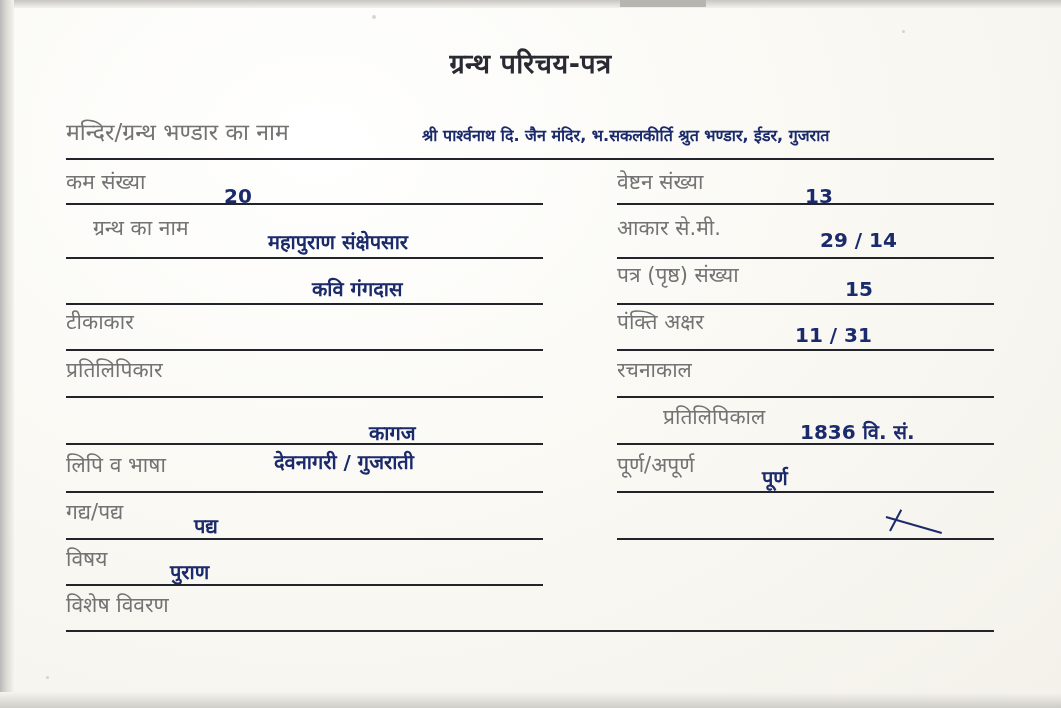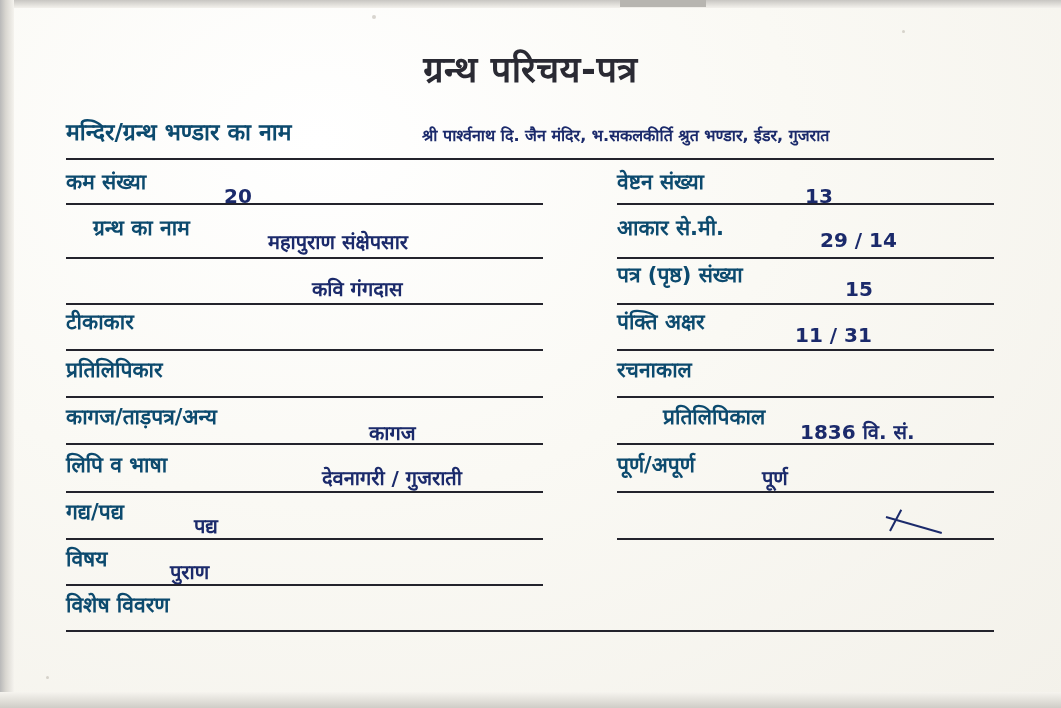--- a/index.html
+++ b/index.html
@@ -56,31 +56,31 @@
     opacity: .55;
   }
 
   
   .title {
     position: absolute;
     left: 0; top: 44px;
     width: 1061px;
     text-align: center;
     font-family: "DejaVu Sans", sans-serif;
-    font-size: 36px;
+    font-size: 27px;
     font-weight: 700;
     color: #2a2a33;
     letter-spacing: .5px;
   }
   .lbl {
     position: absolute;
     font-family: "DejaVu Sans", sans-serif;
     font-size: 21px;
-    font-weight: 700;
-    color: #0c4a6e;
+    font-weight: 400;
+    color: #737373;
     white-space: nowrap;
   }
   .lbl.small {
     font-size: 20px;
   }
   .val {
     position: absolute;
     font-family: "DejaVu Sans", sans-serif;
     font-size: 20px;
     font-weight: 700;
@@ -134,26 +134,25 @@
   <div class="rule" style="left:66px; top:303px; width:477px;"></div>
 
   <div class="lbl" style="left:66px; top:307px;">टीकाकार</div>
   <div class="val" style="left:240px; top:322px;"></div>
   <div class="rule" style="left:66px; top:349px; width:477px;"></div>
 
   <div class="lbl" style="left:66px; top:355px;">प्रतिलिपिकार</div>
   <div class="val" style="left:250px; top:370px;"></div>
   <div class="rule" style="left:66px; top:396px; width:477px;"></div>
 
-  <div class="lbl" style="left:66px; top:402px;">कागज/ताड़पत्र/अन्य</div>
   <div class="val" style="left:333px; top:419px;margin-left:36px;">कागज</div>
   <div class="rule" style="left:66px; top:443px; width:477px;"></div>
 
   <div class="lbl" style="left:66px; top:450px;">लिपि व भाषा</div>
-  <div class="val" style="left:274px; top:464px;margin-left:48px;">देवनागरी / गुजराती</div>
+  <div class="val" style="left:274px; top:448px;">देवनागरी / गुजराती</div>
   <div class="rule" style="left:66px; top:491px; width:477px;"></div>
 
   <div class="lbl" style="left:66px; top:497px;">गद्य/पद्य</div>
   <div class="val" style="left:194px; top:512px;">पद्य</div>
   <div class="rule" style="left:66px; top:538px; width:477px;"></div>
 
   <div class="lbl" style="left:66px; top:544px;">विषय</div>
   <div class="val" style="left:170px; top:558px;">पुराण</div>
   <div class="rule" style="left:66px; top:584px; width:477px;"></div>
 

